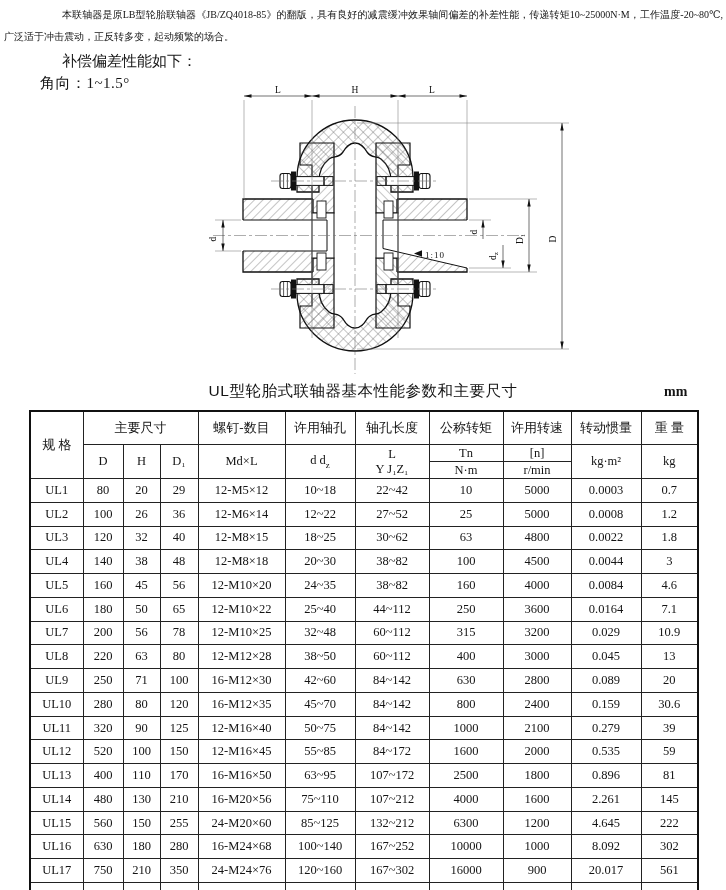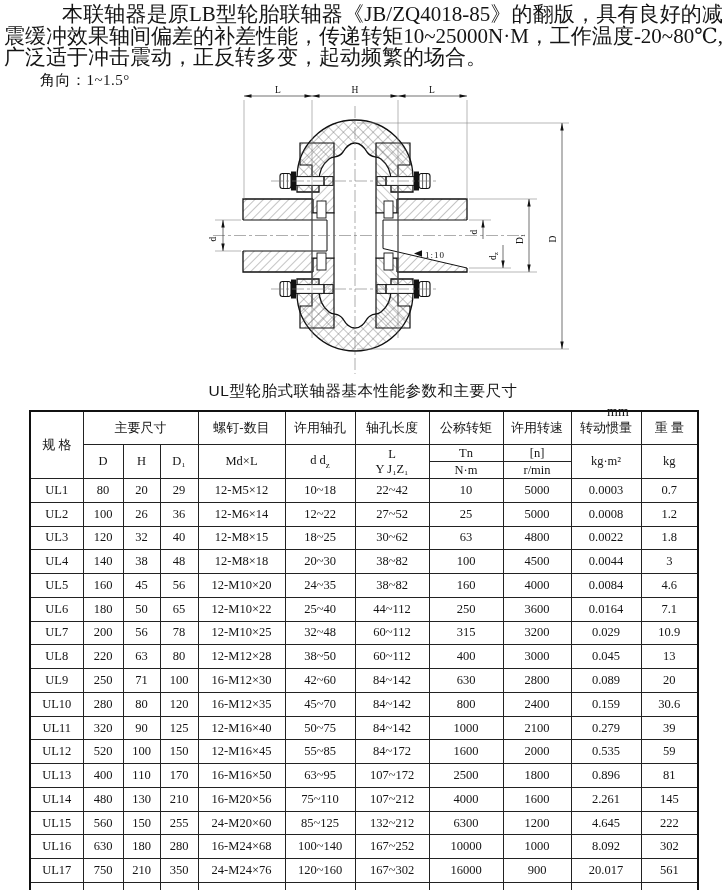--- a/index.html
+++ b/index.html
@@ -2,49 +2,50 @@
 <html><head>
 <meta charset="utf-8">
 <style>
   html,body{margin:0;padding:0;}
   body{
     width:726px;height:890px;position:relative;background:#fff;color:#141414;
     font-family:"Liberation Serif","DejaVu Serif",serif;overflow:hidden;
   }
   
   .intro{position:absolute;top:4px;left:4px;width:719px;}
-  .lead{margin:0;text-indent:58px;font-size:21px;line-height:21.5px;text-align:justify;}
+  .lead{margin:0;text-indent:58px;font-size:10px;line-height:21.5px;text-align:justify;}
   .comp-title{margin:4px 0 0 58px;font-size:15px;line-height:21px;}
   .spec-line{margin-left:36px;font-size:15px;line-height:22px;letter-spacing:.5px;}
   
   svg text{font-family:"Liberation Serif","DejaVu Serif",serif;}
   
   .tbl-title{position:absolute;top:381px;left:0;width:726px;text-align:center;
     font-size:15.5px;font-weight:normal;font-family:"Liberation Sans","DejaVu Sans",sans-serif;letter-spacing:.5px;}
-  .tbl-unit{position:absolute;top:384px;left:607px;font-size:14px;font-weight:normal;
-    font-family:"Liberation Serif","DejaVu Serif",serif;margin-top:20px;}
+  .tbl-unit{position:absolute;top:384px;left:664px;font-size:14px;font-weight:bold;
+    font-family:"Liberation Serif","DejaVu Serif",serif;}
   
   table.main{position:absolute;left:29px;top:410px;width:668px;border-collapse:collapse;
     table-layout:fixed;border:2px solid #111;}
   table.main th,table.main td{border:1px solid #222;text-align:center;vertical-align:middle;
     padding:0;font-weight:normal;}
   thead th{font-size:13px;}
   thead .sym{font-size:12.5px;}
   thead tr.r1 th{height:32px;margin-top:8px;}
   thead tr.r2 th{height:16px;}
   thead tr.r3 th{height:16px;}
   tbody td{height:22.77px;font-size:12.5px;}
   .two-line div{line-height:15px;font-size:12.5px;}
   sub{font-size:9px;}
 </style>
 </head>
 <body>
 
 <div class="intro">
   <p class="lead">本联轴器是原LB型轮胎联轴器《JB/ZQ4018-85》的翻版，具有良好的减震缓冲效果轴间偏差的补差性能，传递转矩10~25000N·M，工作温度-20~80℃,广泛适于冲击震动，正反转多变，起动频繁的场合。</p>
+  <div class="comp-title">补偿偏差性能如下：</div>
   <div class="spec-line">角向：1~1.5°</div>
 </div>
 
 <svg width="450" height="300" viewBox="0 0 450 300" style="position:absolute;left:185px;top:82px;">
   <defs>
     <pattern id="ht" width="6" height="6" patternUnits="userSpaceOnUse" patternTransform="rotate(45)">
       <line x1="0" y1="0" x2="0" y2="6" stroke="#555" stroke-width="0.7"></line>
     </pattern>
     <pattern id="xht" width="7" height="7" patternUnits="userSpaceOnUse" patternTransform="rotate(45)">
       <path d="M0,0H7M0,0V7" stroke="#555" stroke-width="0.7" fill="none"></path>

